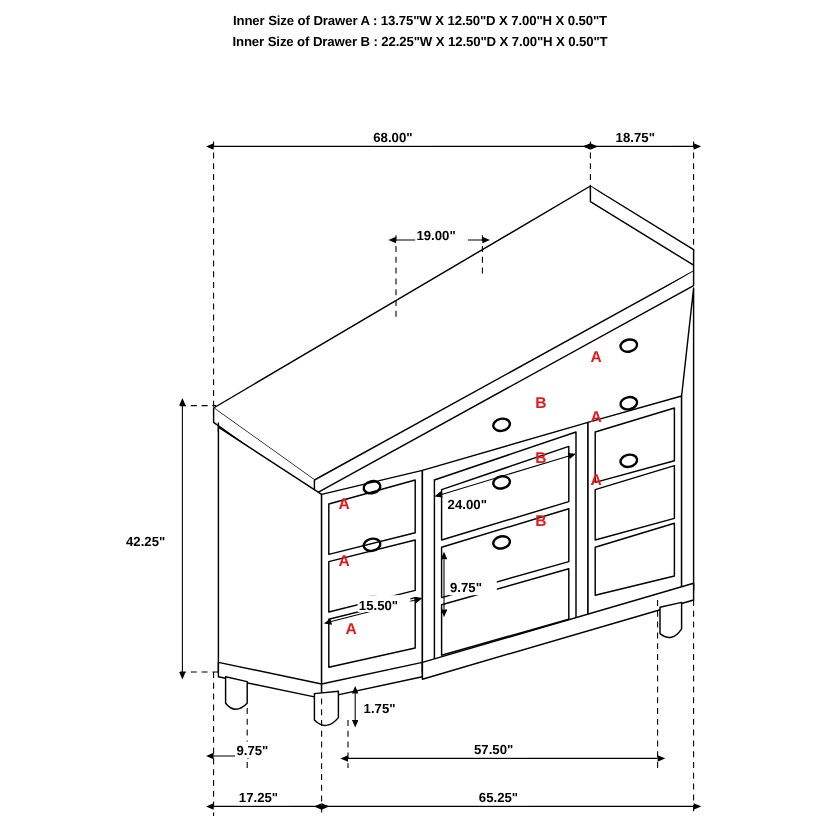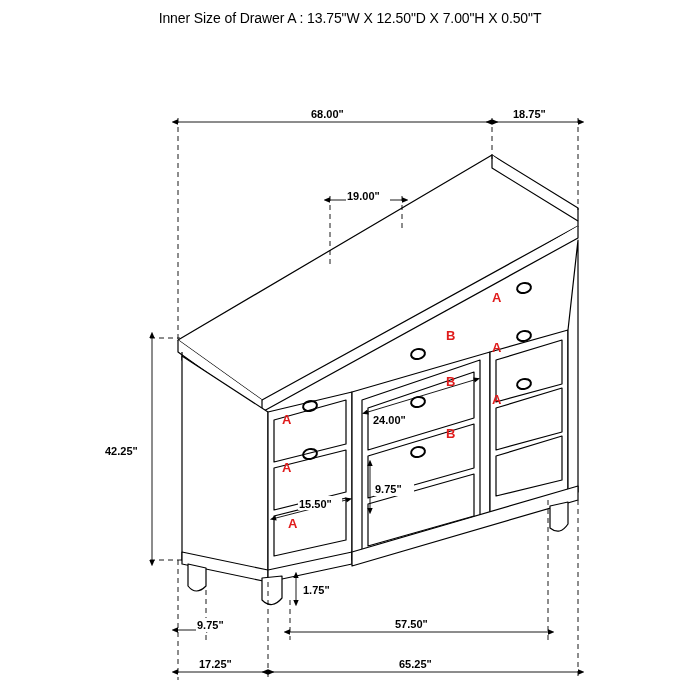--- a/index.html
+++ b/index.html
@@ -16,22 +16,22 @@
     overflow: hidden;
   }
   #spec-block {
     position: absolute;
     left: 0;
     top: 10px;
     width: 700px;
     text-align: center;
   }
   .spec-line {
-    font-size: 14px;
-    font-weight: normal;
+    font-size: 11px;
+    font-weight: bold;
     color: #000000;
     line-height: 17px;
     letter-spacing: -0.1px;
   }
   svg.diagram {
     position: absolute;
     left: 0;
     top: 0;
   }
   .dimlabel {
@@ -47,20 +47,21 @@
     font-family: "Liberation Sans", sans-serif;
   }
 </style>
 </head>
 <body>
 
 <div id="page">
 
   <div id="spec-block">
     <div class="spec-line">Inner Size of Drawer A : 13.75"W X 12.50"D X 7.00"H X 0.50"T</div>
+    <div class="spec-line">Inner Size of Drawer B : 22.25"W X 12.50"D X 7.00"H X 0.50"T</div>
   </div>
 
   <svg class="diagram" width="700" height="700" viewBox="0 0 700 700">
     <defs>
       <marker id="arrowL" markerWidth="8" markerHeight="8" refX="7" refY="3" orient="auto" markerUnits="strokeWidth">
         <path d="M7,0 L7,6 L0,3 z" fill="#000000"></path>
       </marker>
       <marker id="arrowR" markerWidth="8" markerHeight="8" refX="1" refY="3" orient="auto" markerUnits="strokeWidth">
         <path d="M1,0 L1,6 L8,3 z" fill="#000000"></path>
       </marker>

